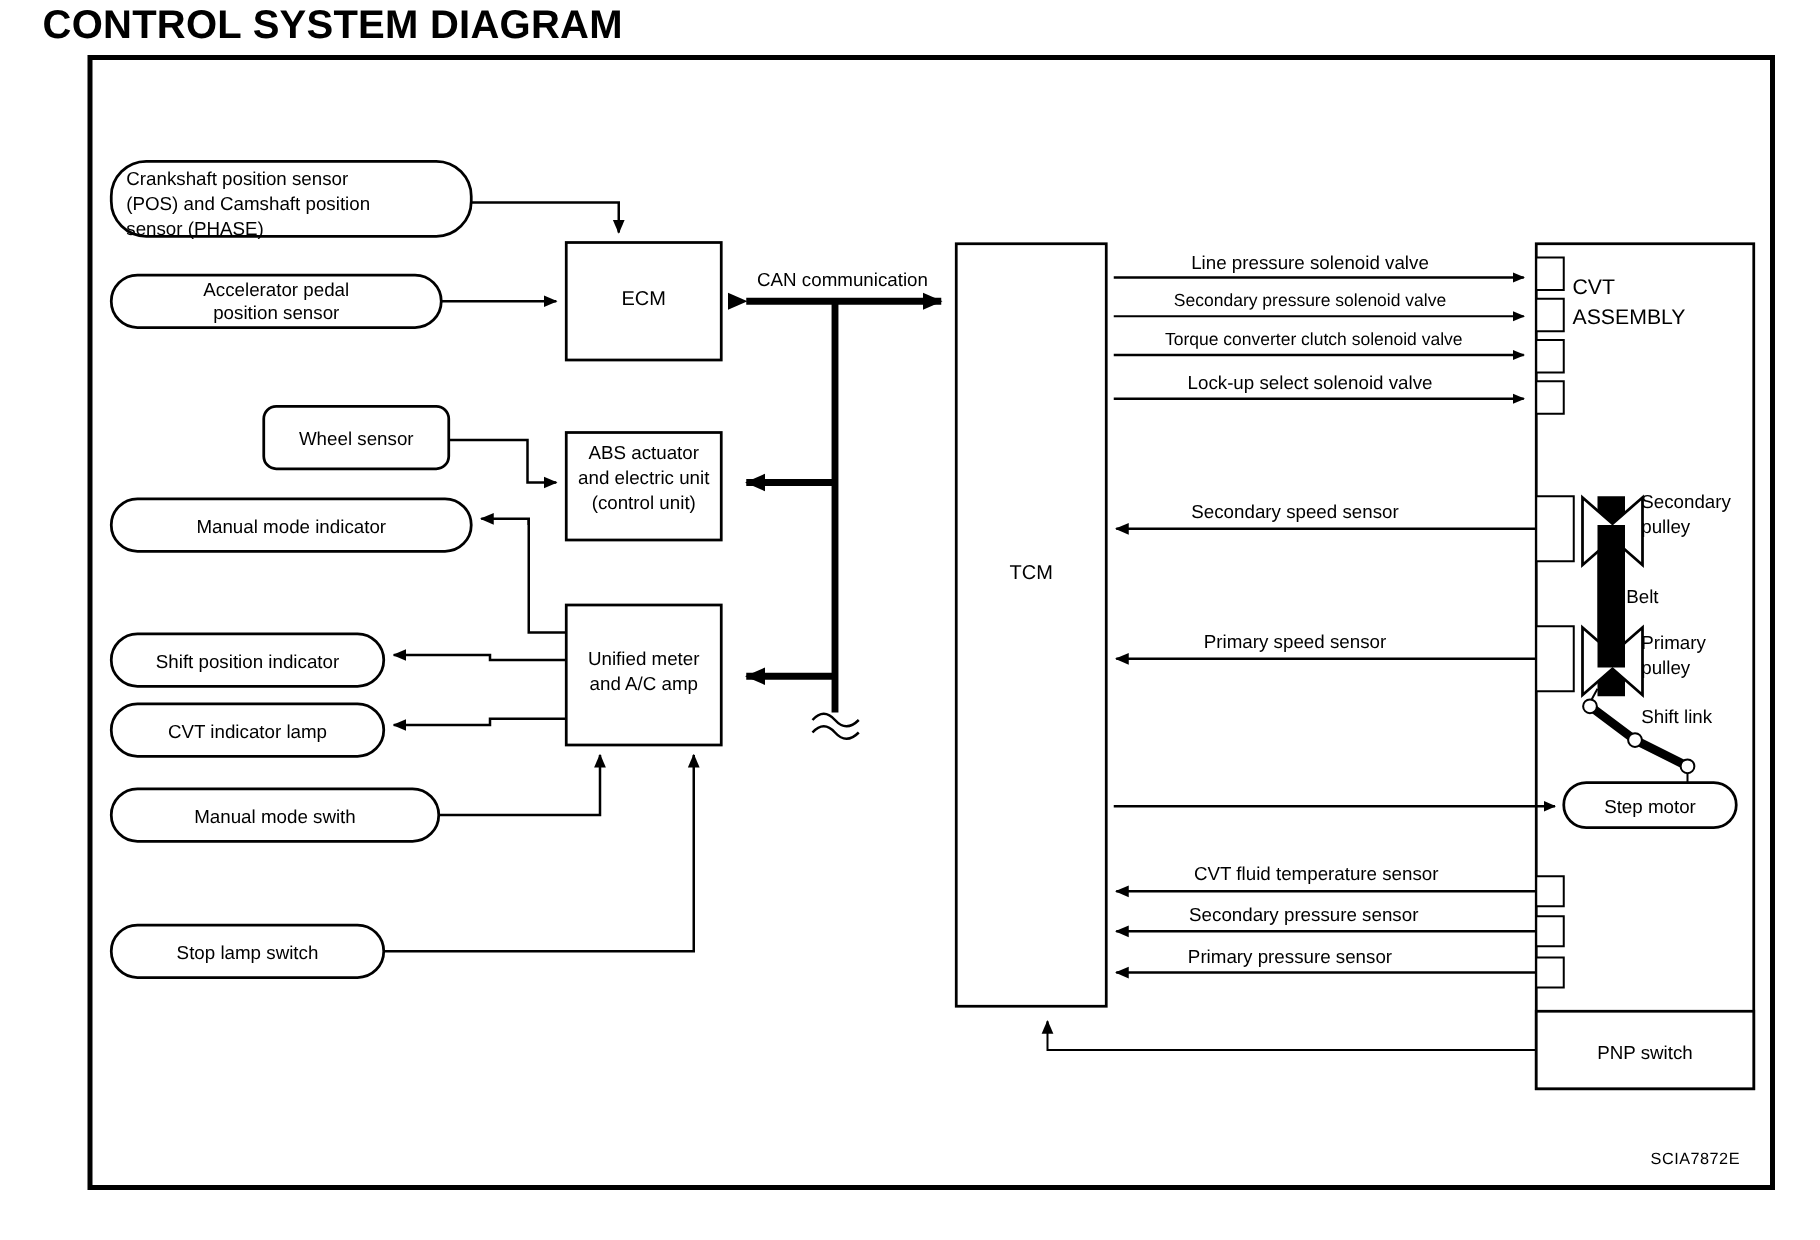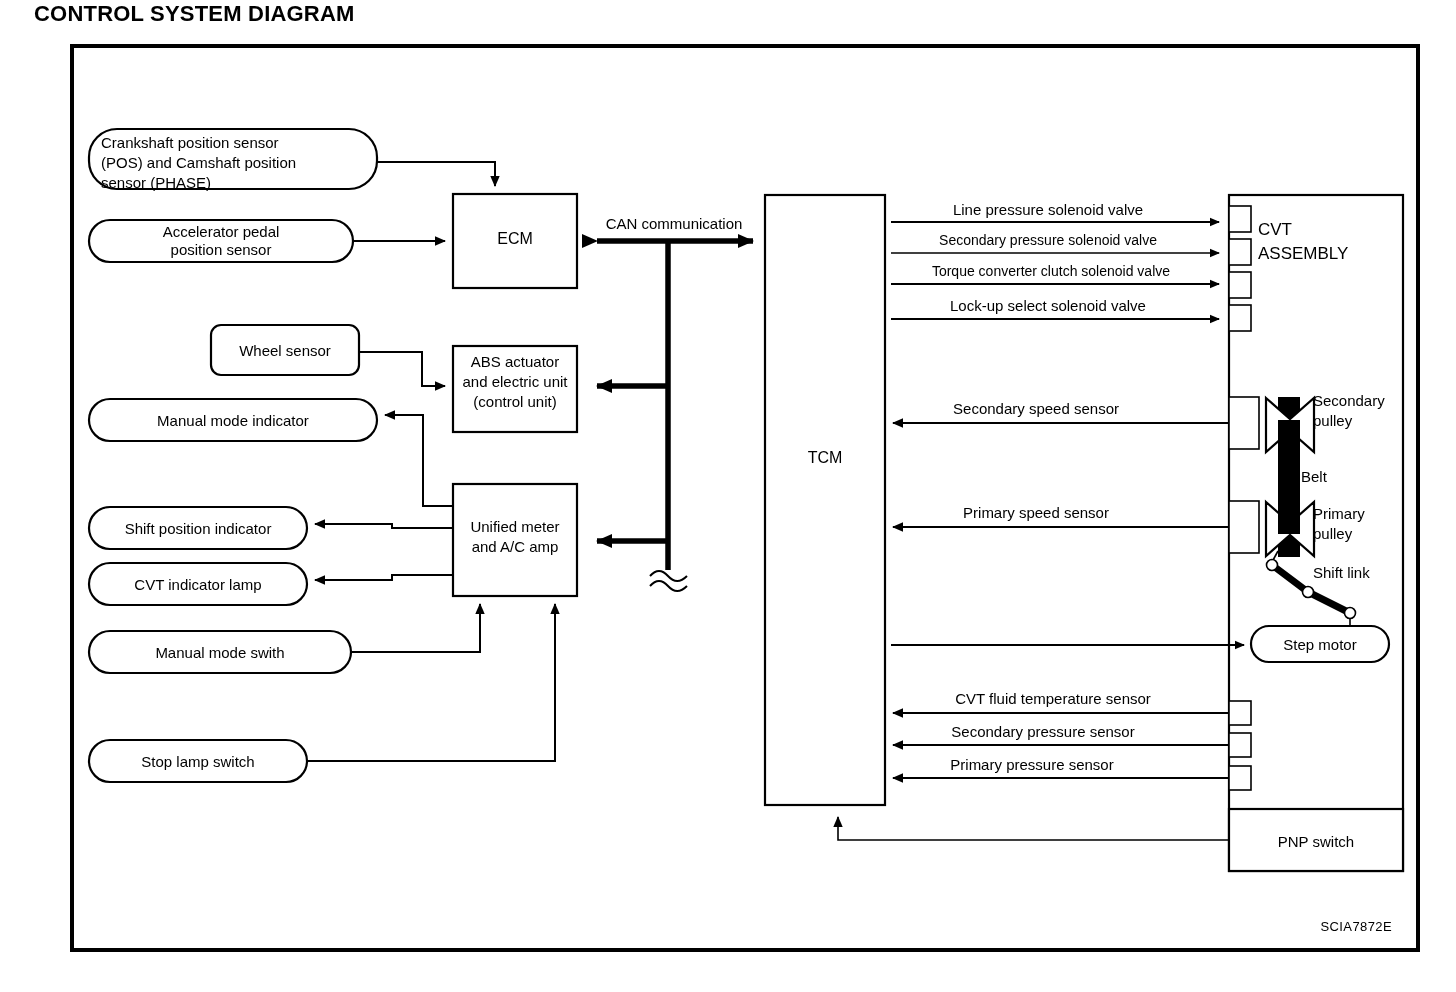--- a/index.html
+++ b/index.html
@@ -1,20 +1,20 @@
 <!DOCTYPE html>
 <html><head>
 <meta charset="utf-8">
 <style>
   html,body{margin:0;padding:0;background:#ffffff;}
   body{width:1456px;height:992px;font-family:"Liberation Sans",sans-serif;color:#000;}
   #root{position:relative;width:1456px;height:992px;overflow:hidden;}
   #title{
     position:absolute;left:34px;top:1px;
-    font-size:22px;font-weight:bold;letter-spacing:0.2px;
+    font-size:32px;font-weight:bold;letter-spacing:0.2px;
     font-family:"Liberation Sans",sans-serif;
   }
   svg{position:absolute;left:0;top:0;}
   .lbl{font-family:"Liberation Sans",sans-serif;font-size:15px;fill:#000;}
   .lbl-sm{font-family:"Liberation Sans",sans-serif;font-size:14px;fill:#000;}
   .lbl-box{font-family:"Liberation Sans",sans-serif;font-size:16px;fill:#000;}
   .lbl-cvt{font-family:"Liberation Sans",sans-serif;font-size:17px;fill:#000;}
   .lbl-code{font-family:"Liberation Sans",sans-serif;font-size:13px;fill:#000;letter-spacing:0.4px;}
   .shape{fill:#ffffff;stroke:#000;stroke-width:2.2;}
   .shape-thin{fill:#ffffff;stroke:#000;stroke-width:1.6;}

